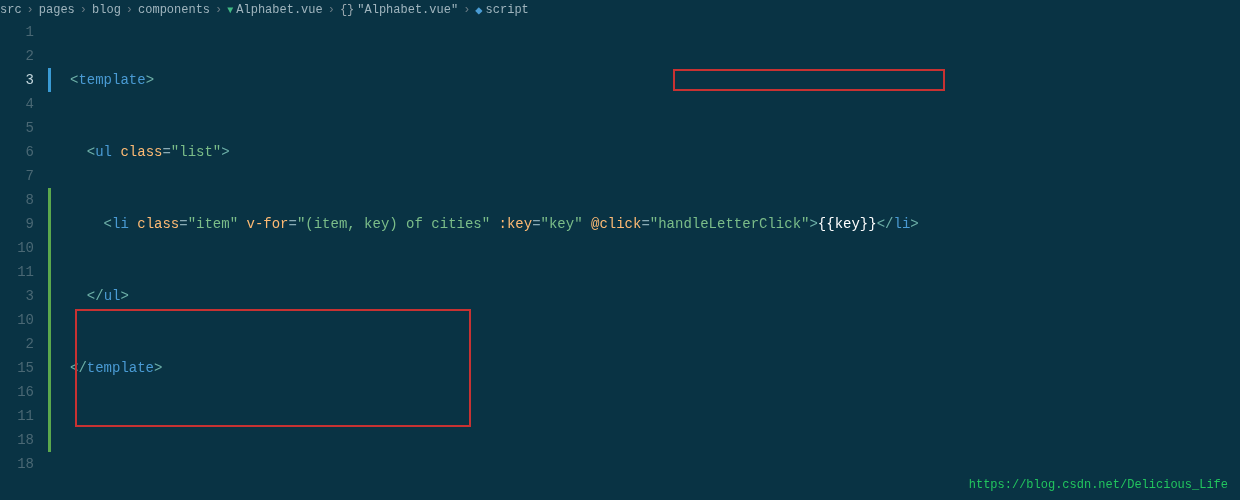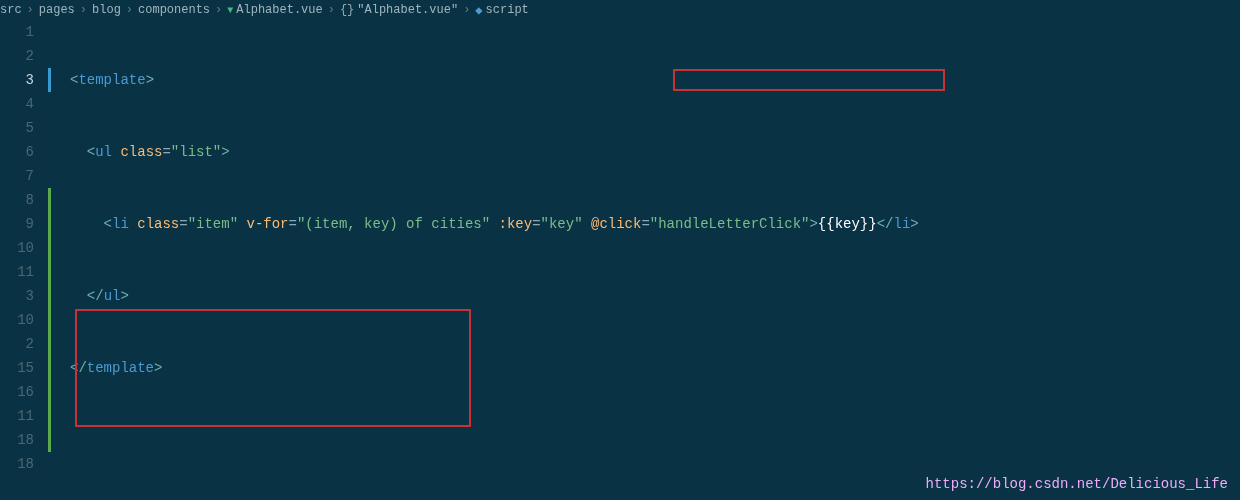--- a/index.html
+++ b/index.html
@@ -79,22 +79,22 @@
 .tk-txt { color: #ffffff; }
 .red-box {
   position: absolute;
   border: 2px solid #c83232;
   pointer-events: none;
 }
 .watermark {
   position: absolute;
   bottom: 8px;
   right: 12px;
-  color: #f0abfc;
-  font-size: 14px;
+  color: #22c55e;
+  font-size: 12px;
 }
 </style>
 </head>
 <body>
 
 <div class="breadcrumb">
   <span class="item">src</span>
   <span class="sep">›</span>
   <span class="item">pages</span>
   <span class="sep">›</span>

